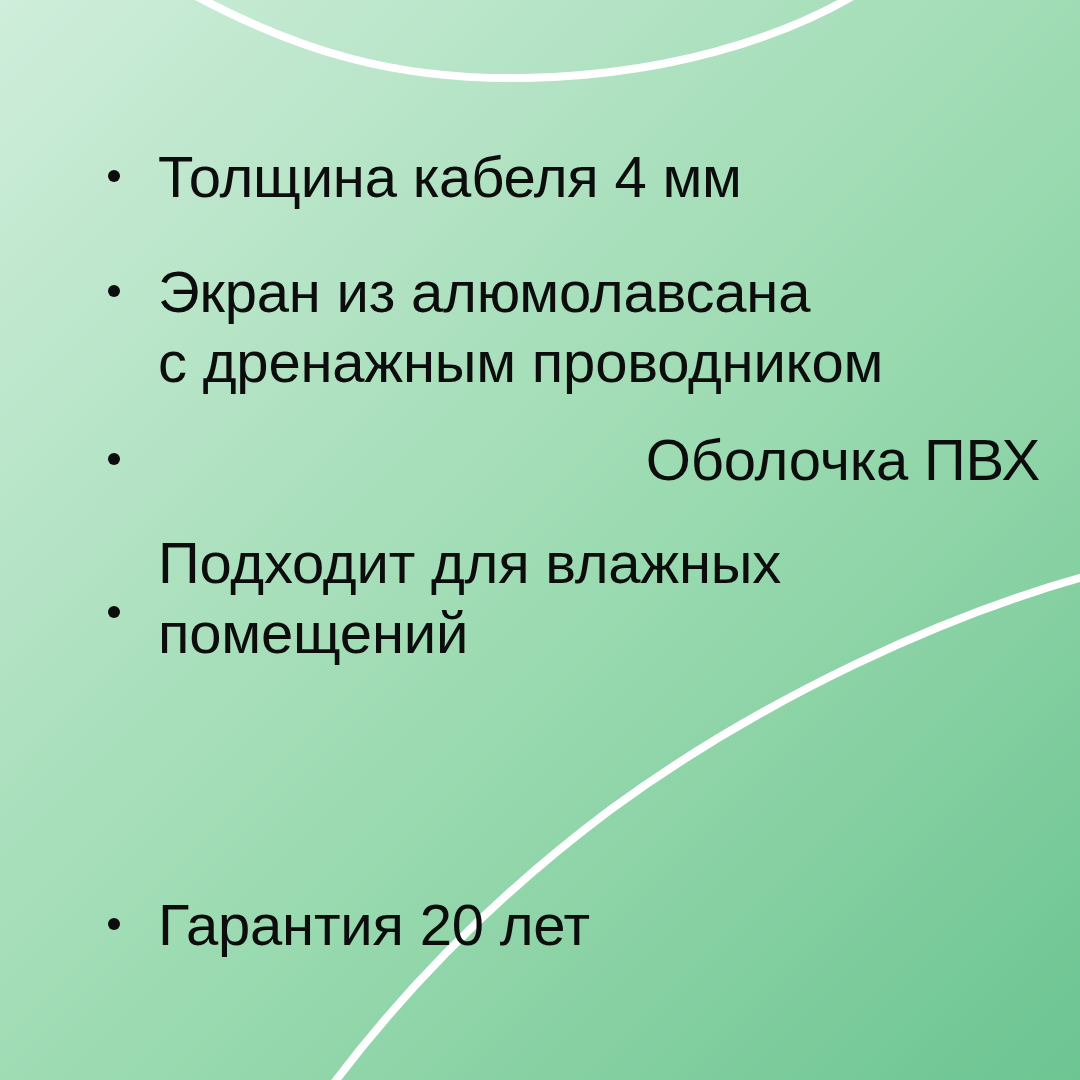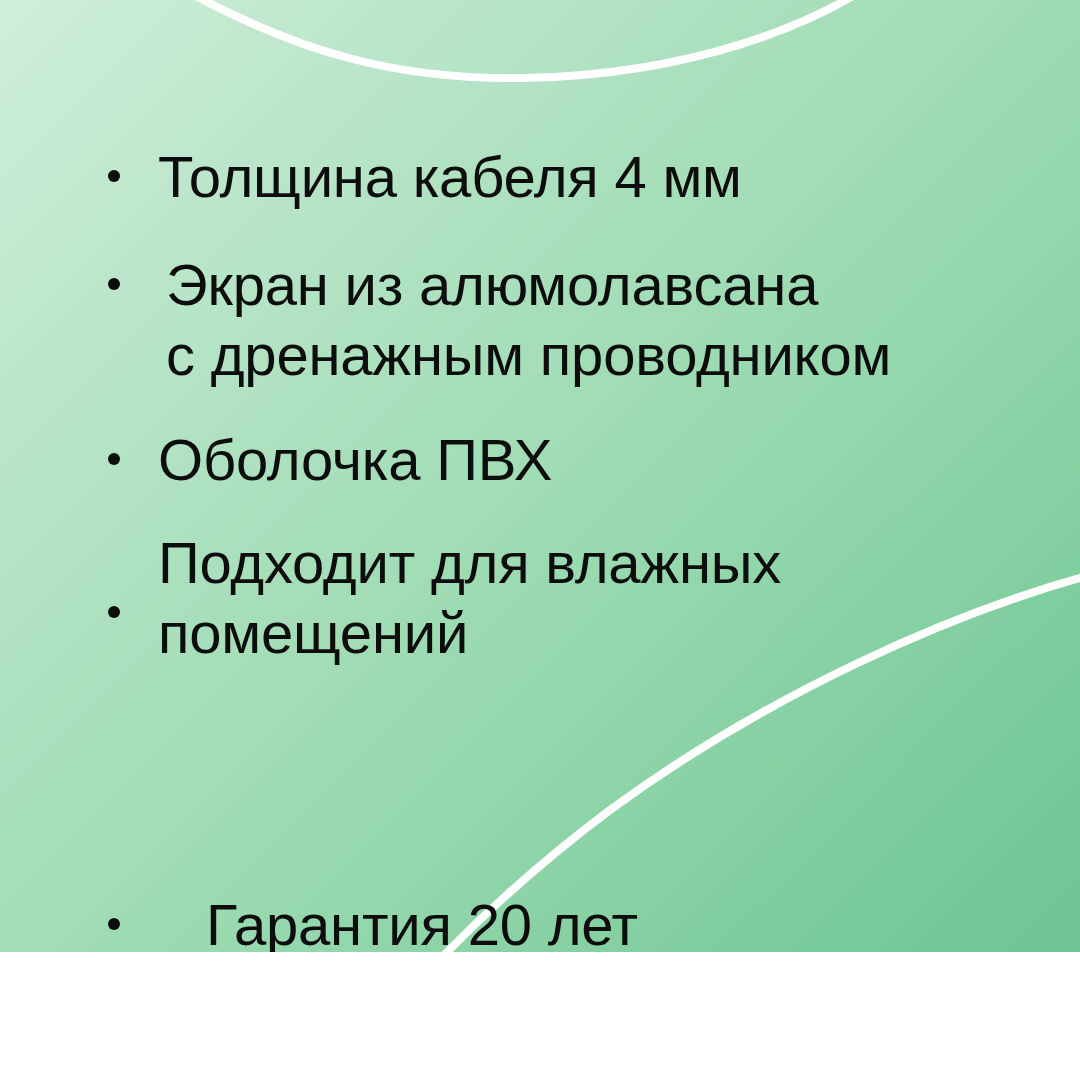--- a/index.html
+++ b/index.html
@@ -5,21 +5,21 @@
 <style>
   html, body {
     margin: 0;
     padding: 0;
     background: #ffffff;
   }
 
   #card {
     position: relative;
     width: 1080px;
-    height: 952px;
+    height: 1080px;
     overflow: hidden;
     font-family: "Liberation Sans", "DejaVu Sans", sans-serif;
     background: linear-gradient(135deg,
                 #cfeedb 0%,
                 #c3e9d1 12%,
                 #aee1c0 34%,
                 #9adab0 56%,
                 #86d0a2 76%,
                 #74c897 92%,
                 #6dc592 100%);
@@ -66,25 +66,25 @@
     color: #0d0d0d;
     font-size: 58px;
     line-height: 70px;
     letter-spacing: -0.2px;
     white-space: pre-line;
     font-weight: 400;
   }
 
   
   .item-0 { top: 142px; }
-  .item-1 { top: 250px; gap: 8px; }
-  .item-2 { top: 425px; }
+  .item-1 { top: 257px; }
+  .item-2 { top: 425px; text-align: right; }
   .item-3 { top: 528px; align-items: center; }
   .item-4 { top: 712px; }
-  .item-5 { top: 890px; gap: 48px; }
+  .item-5 { top: 890px; }
 </style>
 </head>
 <body>
 
 <div id="card">
 
   <svg id="deco" viewBox="0 0 1080 1080" xmlns="http://www.w3.org/2000/svg" aria-hidden="true">
 
     <path d="M 150 -30 C 300 60 410 80 525 78 C 680 75 820 30 905 -40" fill="none" stroke="#ffffff" stroke-width="8" stroke-linecap="round"></path>
 

